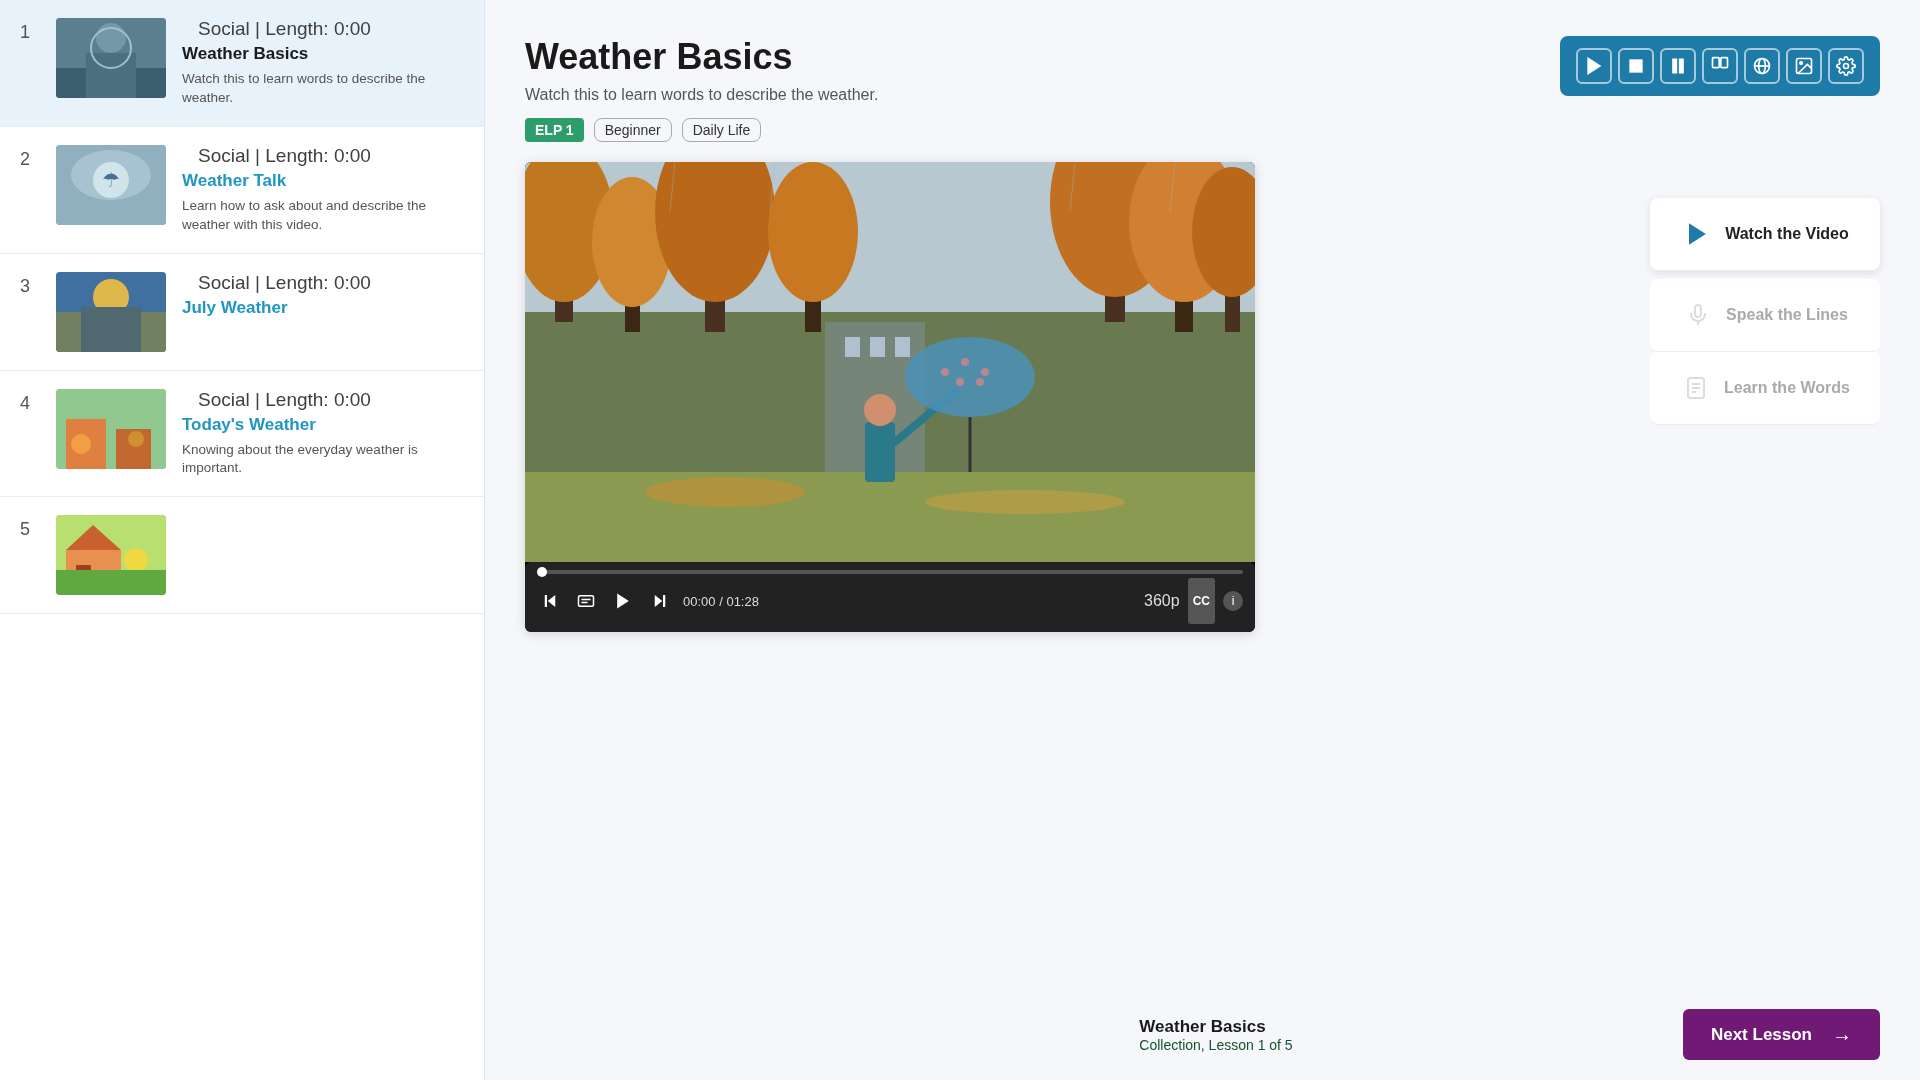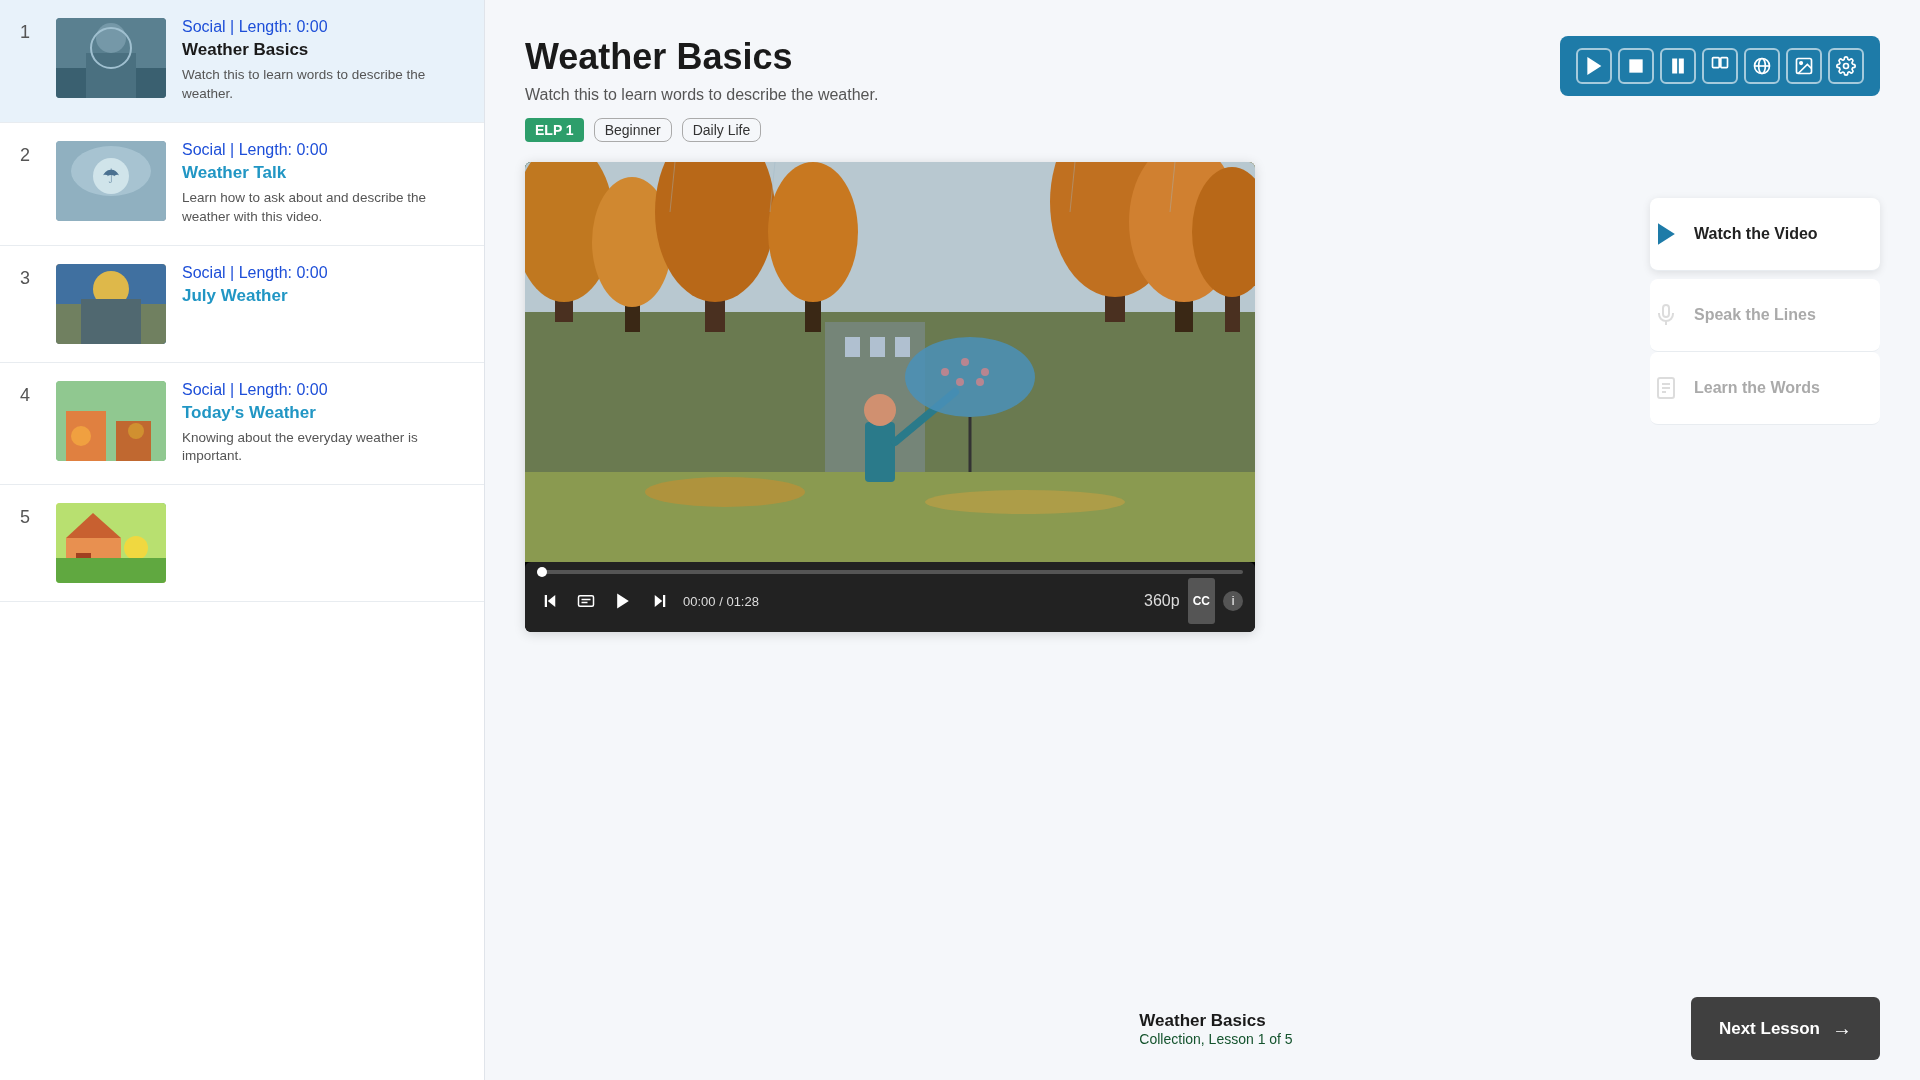--- a/index.html
+++ b/index.html
@@ -46,23 +46,24 @@
       object-fit: cover;
       flex-shrink: 0;
       background: #ccc;
       overflow: hidden;
       position: relative;
     }
     .lesson-info {
       flex: 1;
     }
     .lesson-meta {
-      font-size: 16px;
-      color: #1d4ed8;
+      font-size: 19px;
+      color: #404040;
       margin-bottom: 4px;
+      margin-left: 16px;
     }
     .lesson-title {
       font-size: 17px;
       font-weight: 700;
       color: #1a1a1a;
       margin-bottom: 6px;
     }
     .lesson-title.link {
       color: #2196c4;
       font-weight: 700;
@@ -271,27 +272,28 @@
       right: 0;
       top: 36px;
       width: 230px;
       display: flex;
       flex-direction: column;
       gap: 0;
     }
     .side-card {
       background: #fff;
       border-radius: 8px;
-      padding: 20px 0;
+      padding: 20px 24px;
       display: flex;
       align-items: center;
       gap: 12px;
       cursor: pointer;
       border-bottom: 1px solid #e8ecf0;
       margin-bottom: 0;
+      justify-content: center;
     }
     .side-card:first-child {
       box-shadow: 0 2px 8px rgba(0,0,0,0.1);
       margin-bottom: 8px;
     }
     .side-card-icon {
       width: 32px;
       height: 32px;
       display: flex;
       align-items: center;
@@ -329,31 +331,31 @@
       font-size: 17px;
       font-weight: 700;
       color: #1a1a1a;
     }
     .lesson-info-bottom .subtitle {
       font-size: 14px;
       color: #14532d;
       margin-left: 27px;
     }
     .next-btn {
-      background: #404040;
+      background: #701a75;
       color: #fff;
       border: none;
       border-radius: 6px;
-      padding: 20px 28px;
+      padding: 14px 28px;
       font-size: 17px;
       font-weight: 600;
       cursor: pointer;
       display: flex;
       align-items: center;
-      gap: 12px;
+      gap: 20px;
     }
     .next-btn-arrow {
       font-size: 20px;
     }
 
     
     .thumb-1 {
       background: linear-gradient(135deg, #5a8090 30%, #3a6070 100%);
       position: relative;
     }

